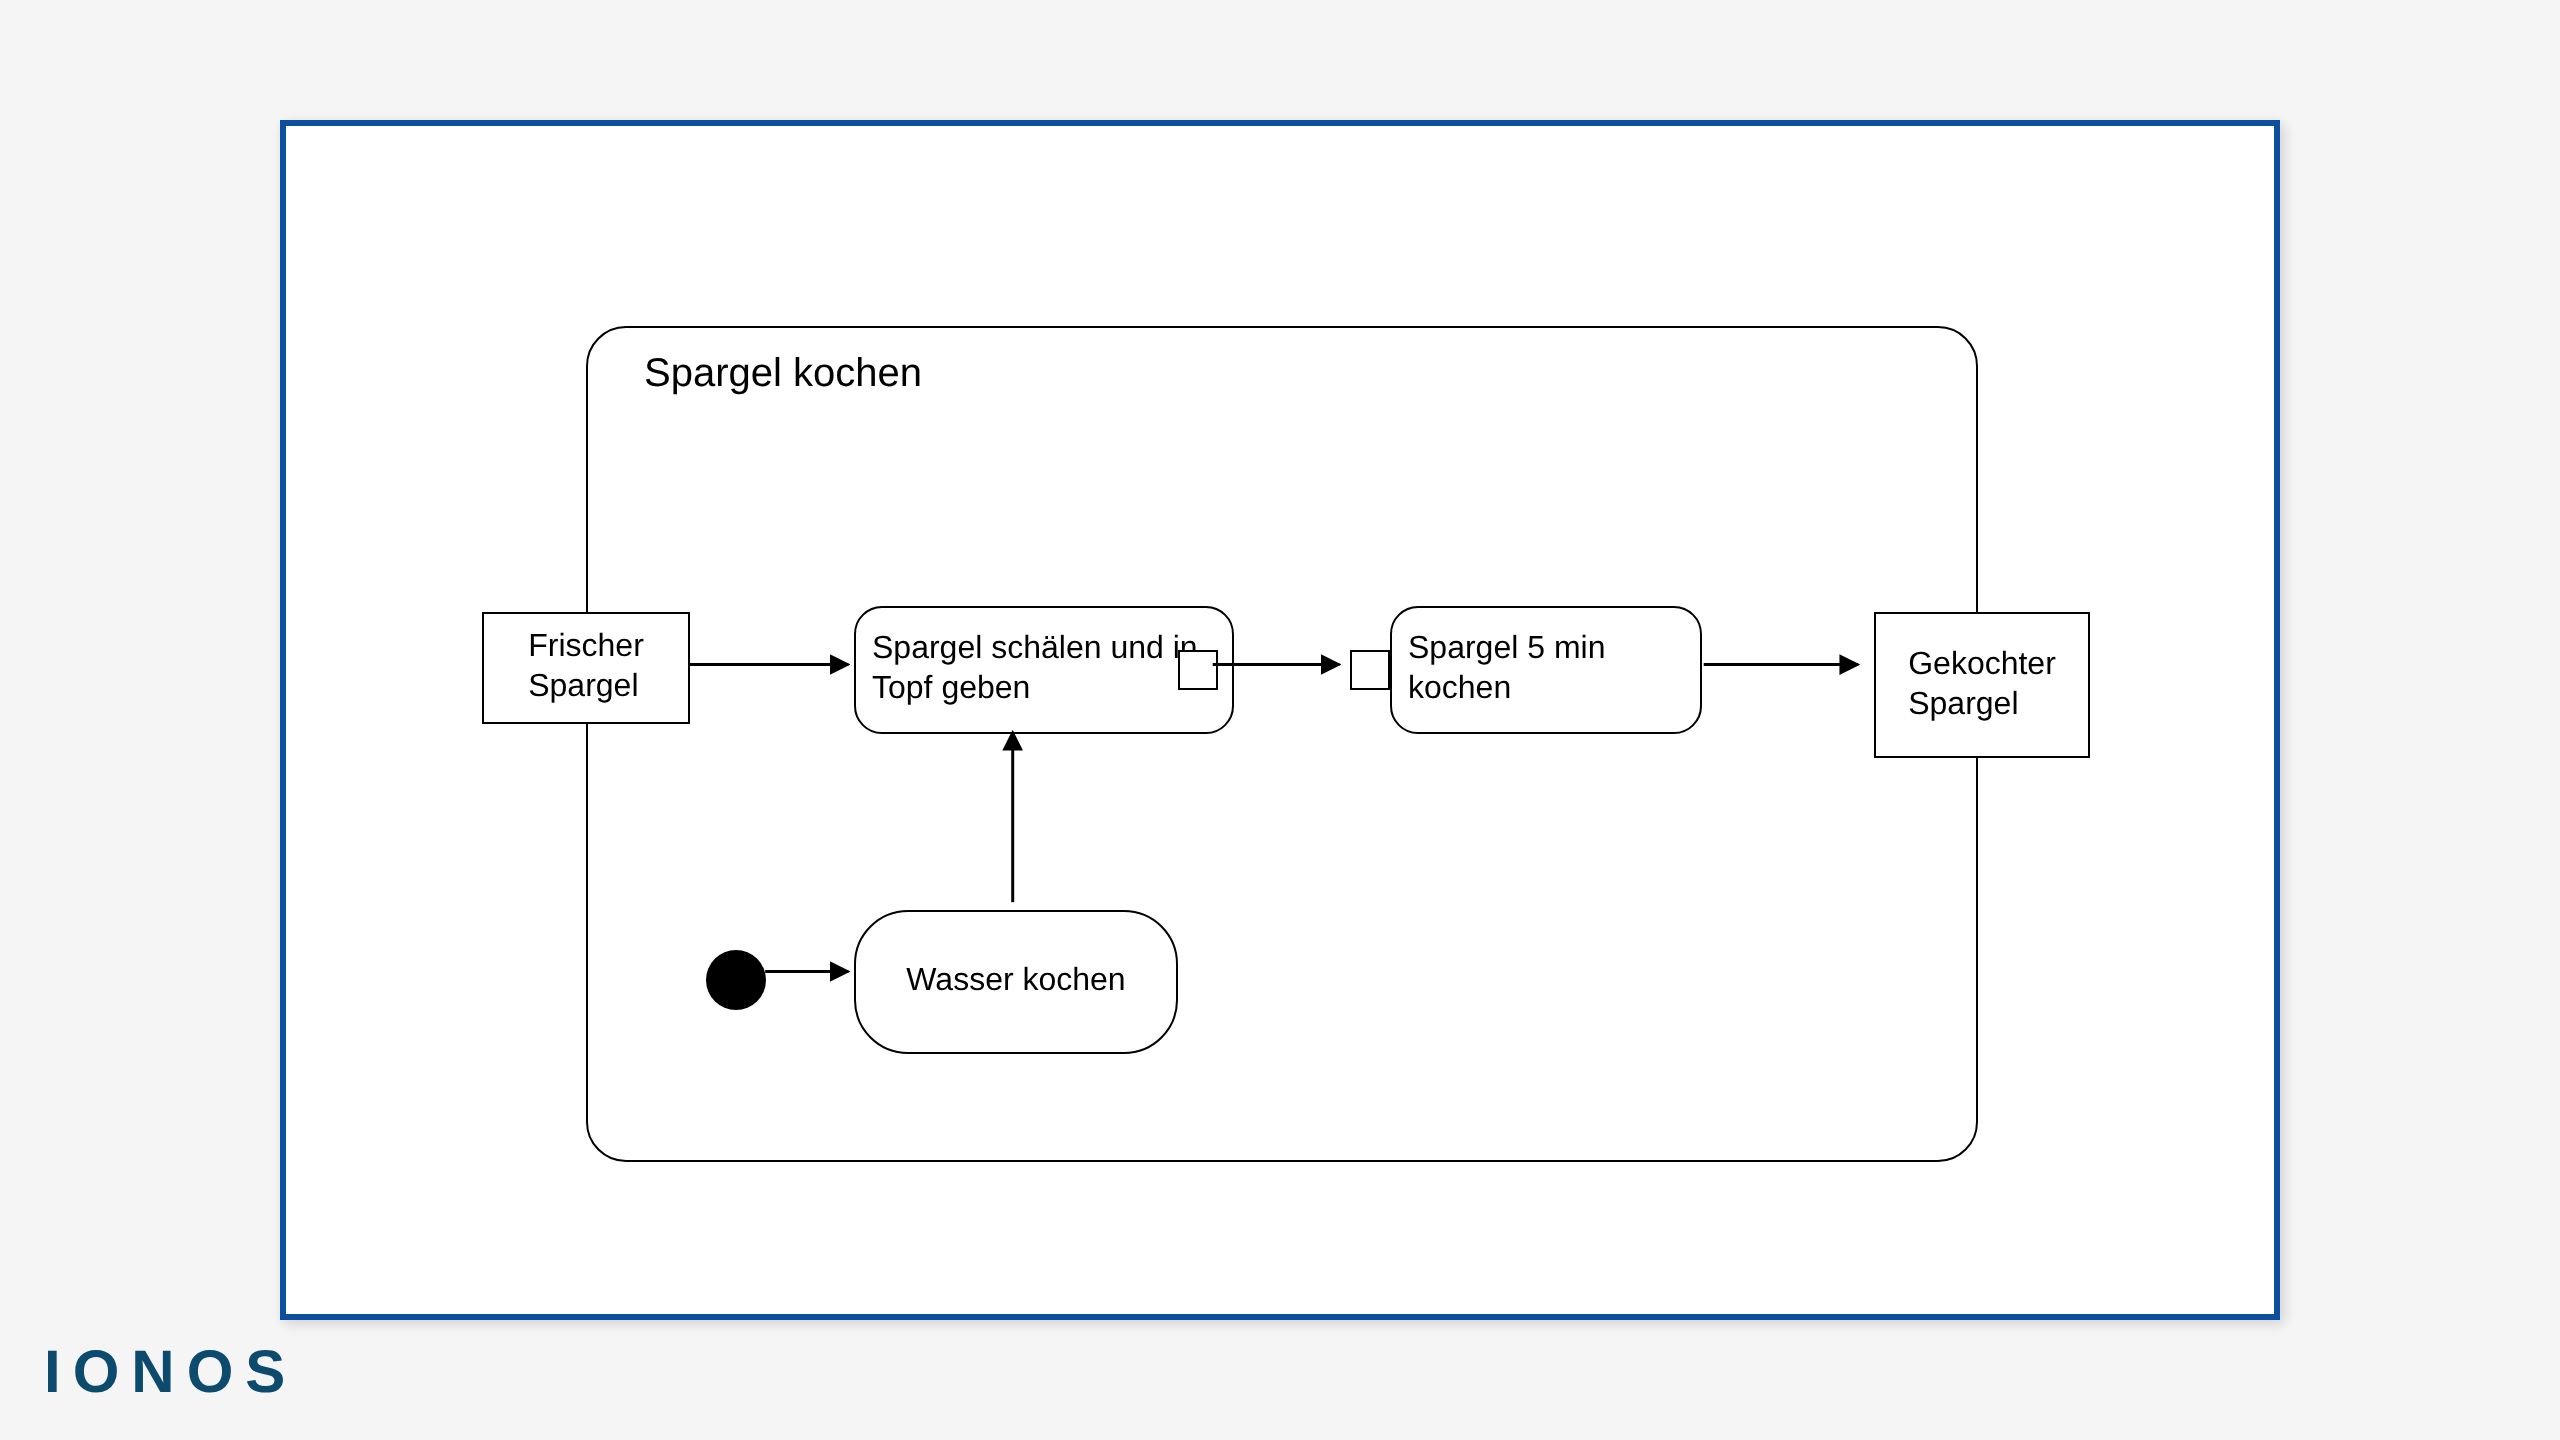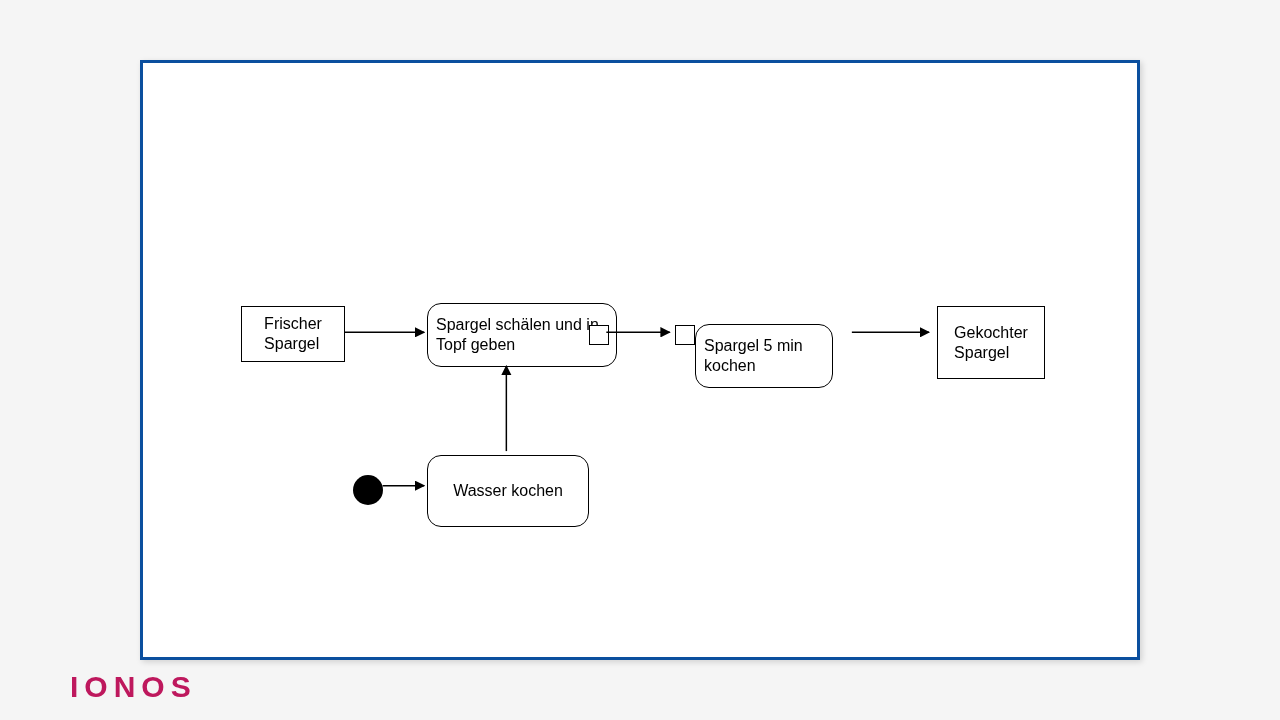--- a/index.html
+++ b/index.html
@@ -68,59 +68,61 @@
     border: 1.5px solid #000;
     background: #fff;
   }
   .logo {
     position: absolute;
     left: 22px;
     top: 670px;
     font-size: 30px;
     font-weight: 600;
     letter-spacing: 6px;
-    color: #be185d;
+    color: #0c4a6e;
     font-family: "Arial", sans-serif;
-    margin-left: 48px;
   }
   svg.edges {
     position: absolute;
     left: 0;
     top: 0;
     width: 100%;
     height: 100%;
     pointer-events: none;
   }
 </style>
 </head>
 <body>
 
 <div class="frame">
   <div class="canvas">
 
+    <div class="activity-container">
+      <div class="activity-title">Spargel kochen</div>
+    </div>
 
     <div class="node" style="left:98px; top:243px; width:104px; height:56px; white-space:pre-line;">Frischer
 Spargel</div>
 
     <div class="node rounded" style="left:284px; top:240px; width:190px; height:64px;">Spargel schälen
 und in Topf geben</div>
 
     <div class="pin" style="left:446px; top:262px;"></div>
 
     <div class="pin" style="left:532px; top:262px;"></div>
 
-    <div class="node rounded" style="left:552px; top:240px; width:138px; height:64px;margin-top:21px;">Spargel 5 min
+    <div class="node rounded" style="left:552px; top:240px; width:156px; height:64px;">Spargel 5 min
 kochen</div>
 
     <div class="node" style="left:794px; top:243px; width:108px; height:73px; white-space:pre-line;">Gekochter
 Spargel</div>
 
     <div class="initial-node" style="left:210px; top:412px;"></div>
 
-    <div class="node rounded" style="left:284px; top:392px; width:162px; height:72px;">Wasser kochen</div>
+    <div class="node rounded" style="left:284px; top:392px; width:162px; height:72px;border-radius:27px;">Wasser kochen</div>
 
     <svg class="edges" viewBox="0 0 1000 600">
       <defs>
         <marker id="arrow" viewBox="0 0 10 10" refX="9" refY="5" markerWidth="7" markerHeight="7" orient="auto-start-reverse">
           <path d="M 0 0 L 10 5 L 0 10 z" fill="#000"></path>
         </marker>
       </defs>
 
       <line x1="202" y1="272" x2="282" y2="272" stroke="#000" stroke-width="1.5" marker-end="url(#arrow)"></line>
 

